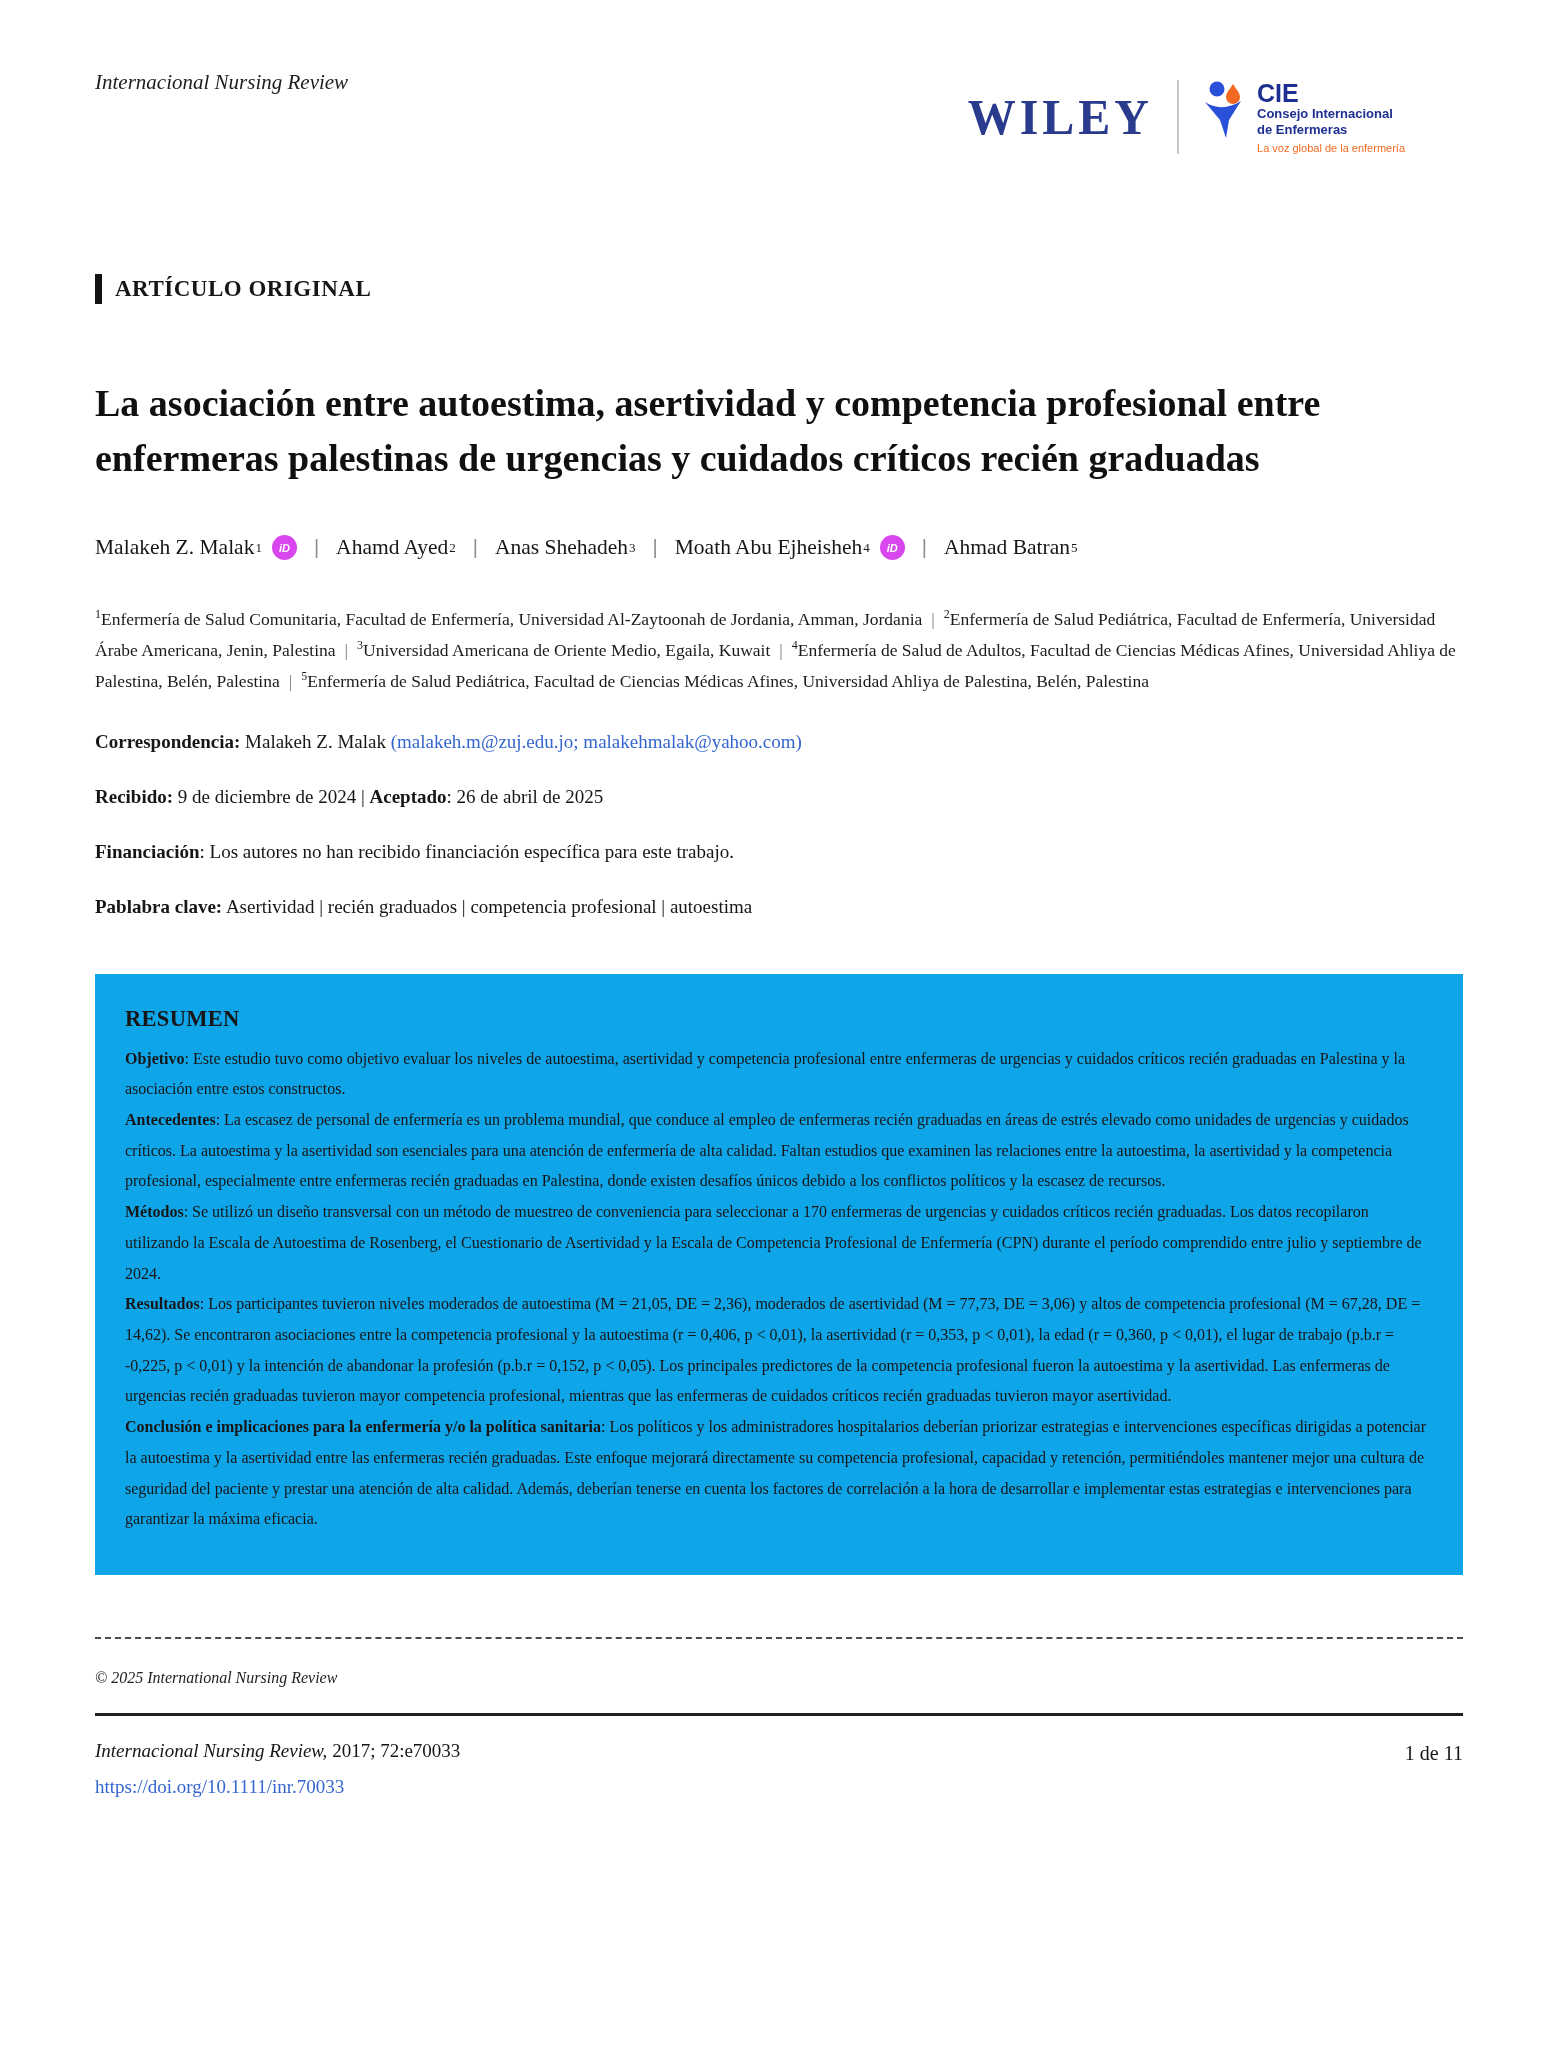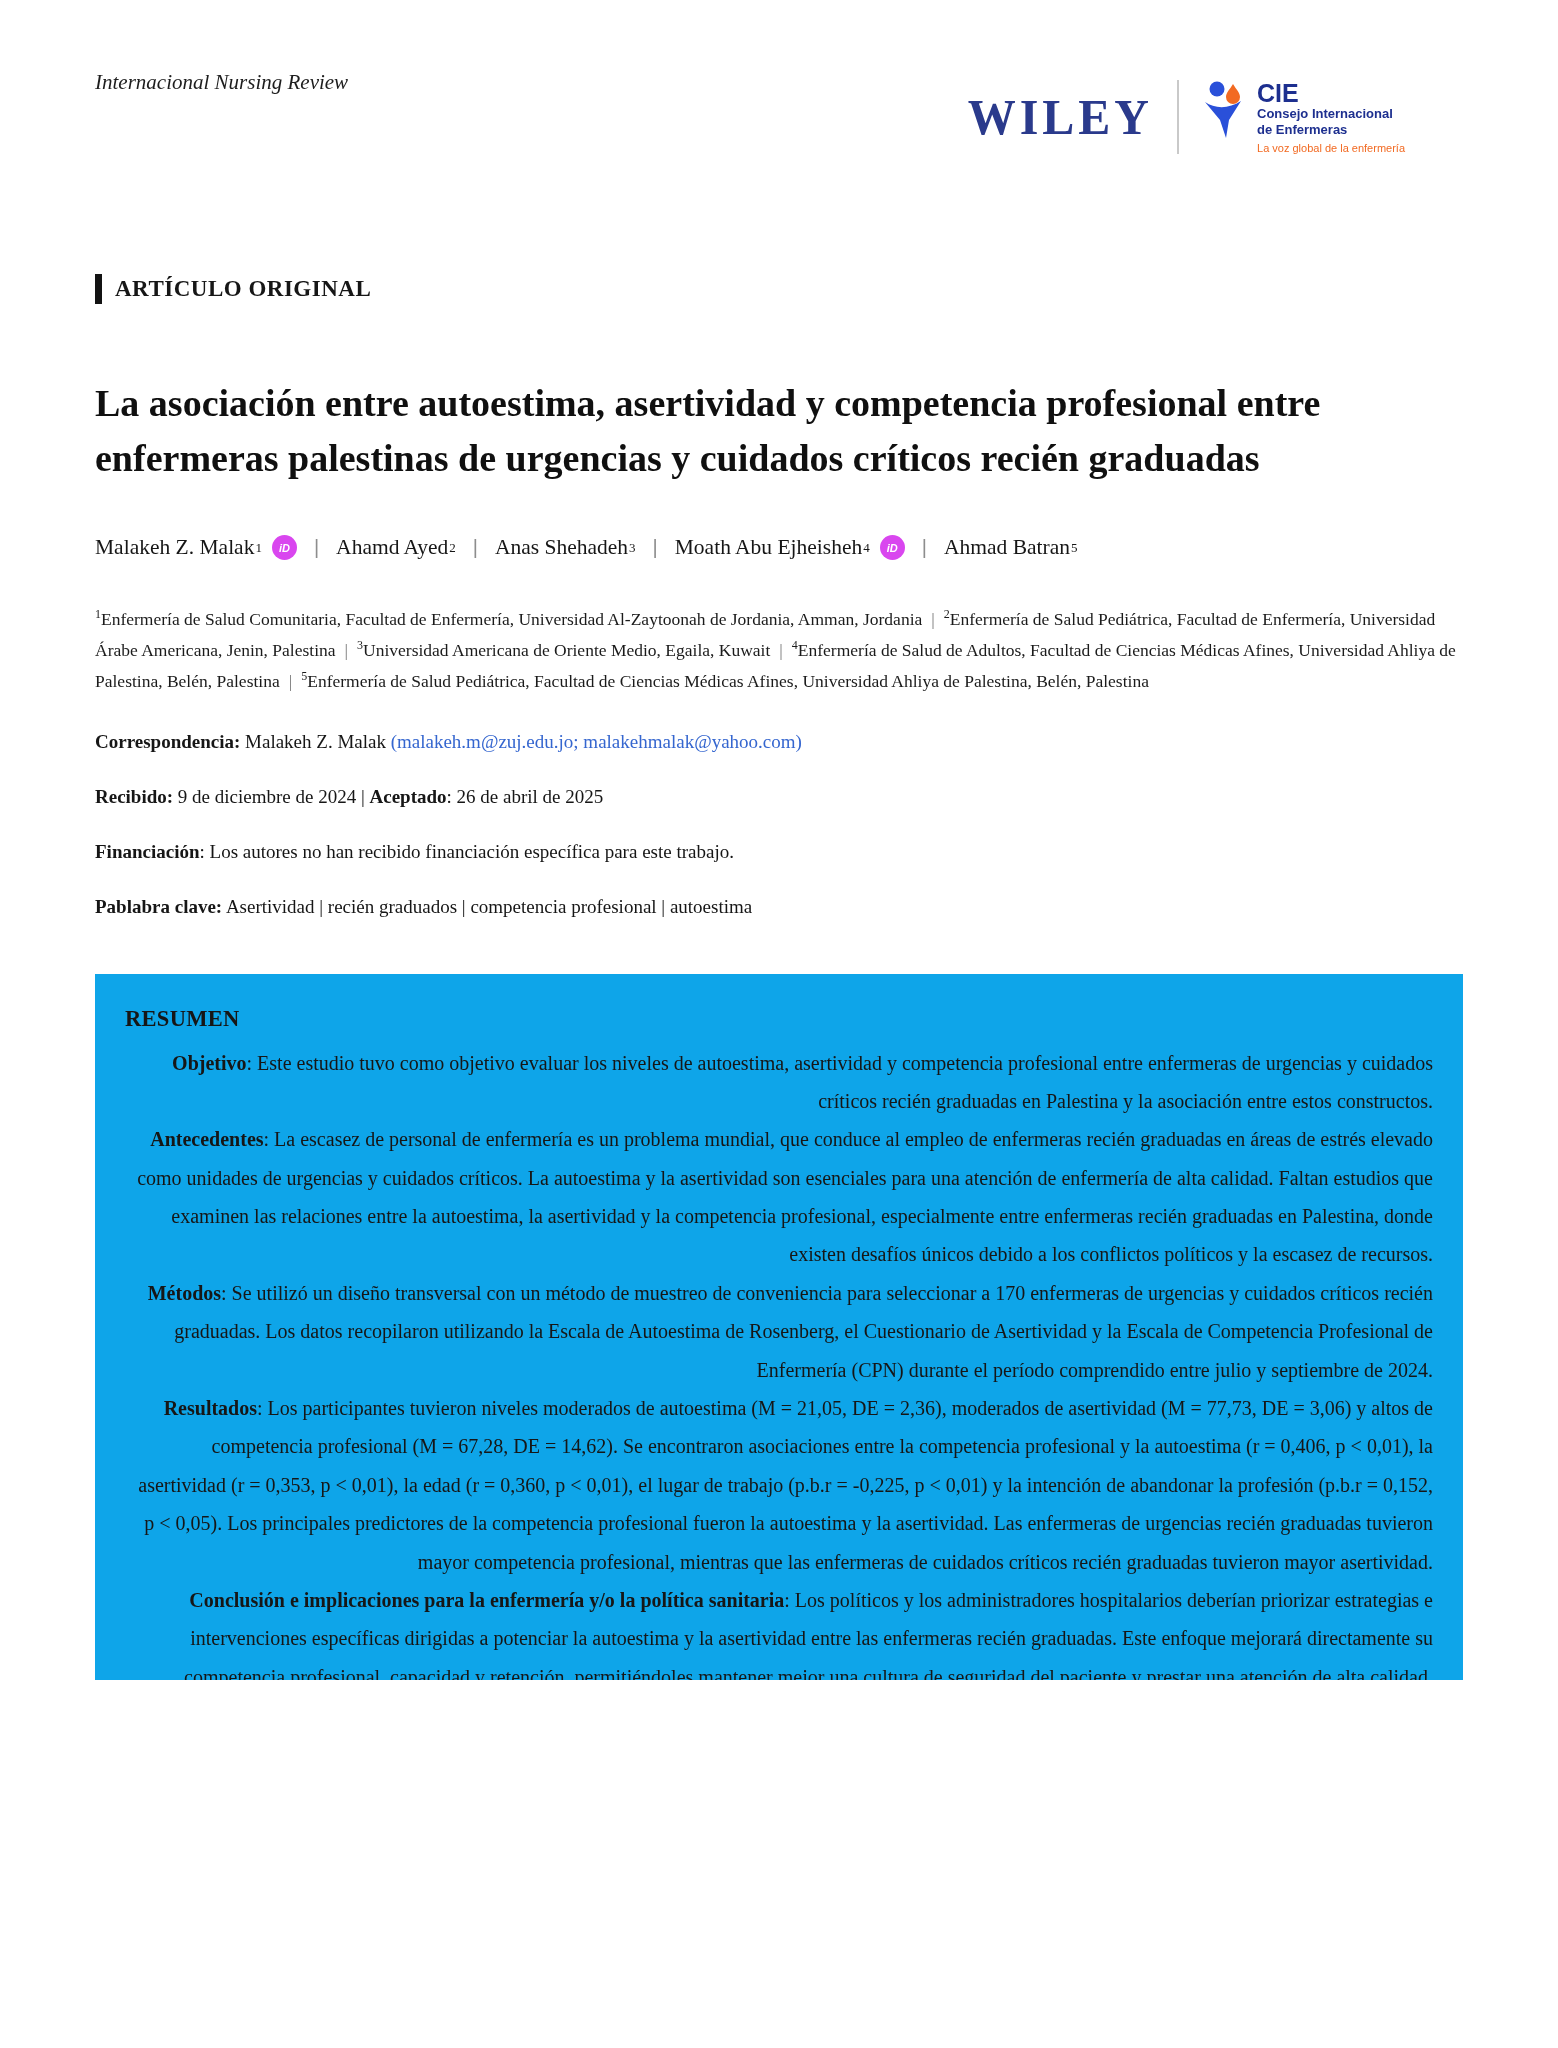--- a/index.html
+++ b/index.html
@@ -1,19 +1,19 @@
 <!DOCTYPE html>
 <html><head>
 <meta charset="utf-8">
 <style>
   * { margin:0; padding:0; box-sizing:border-box; }
   html,body { background:#ffffff; }
   .page {
     position:relative;
-    width:1558px; height:1680px;
+    width:1558px; height:2048px;
     margin:0 auto;
     background:#ffffff;
     font-family:"Liberation Serif", serif;
     color:#161616;
     padding:52px 95px 0 95px;
     overflow:hidden;
   }
   
   .masthead { display:flex; justify-content:space-between; align-items:flex-start; }
   .journal-name { font-style:italic; font-size:21px; margin-top:18px; color:#1d1d1d; }
@@ -51,21 +51,21 @@
   .affiliations sup { font-size:12px; }
   .aff-sep { color:#7a7a7a; margin:0 9px; }
   
   .meta { margin-top:33px; font-size:19px; }
   .meta:first-of-type { margin-top:42px; }
   .meta b { font-weight:bold; }
   .link { color:#3566cf; text-decoration:none; cursor:pointer; }
   
   .abstract { margin-top:56px; background:#0ea5e9; padding:32px 30px 40px 30px; }
   .abstract h2 { font-size:22.5px; font-weight:bold; margin-bottom:12px; letter-spacing:0.3px; }
-  .abstract p { font-size:20px; line-height:1.92; text-align:right; }
+  .abstract p { font-size:16px; line-height:1.92; text-align:left; }
   .abstract b { font-weight:bold; }
   
   .dashed-divider { border:none; border-top:2px dashed #4a4a4a; margin-top:62px; }
   .copyright { font-style:italic; font-size:16px; margin-top:30px; color:#222; }
   .solid-divider { border:none; border-top:3px solid #1f1f1f; margin-top:26px; }
   .footer-row { display:flex; justify-content:space-between; align-items:flex-start; margin-top:24px; }
   .journal-ref { font-size:19px; }
   .journal-ref i { font-style:italic; }
   .doi-link { display:inline-block; margin-top:14px; font-size:19px; }
   .page-num { font-size:20px; margin-top:2px; }

